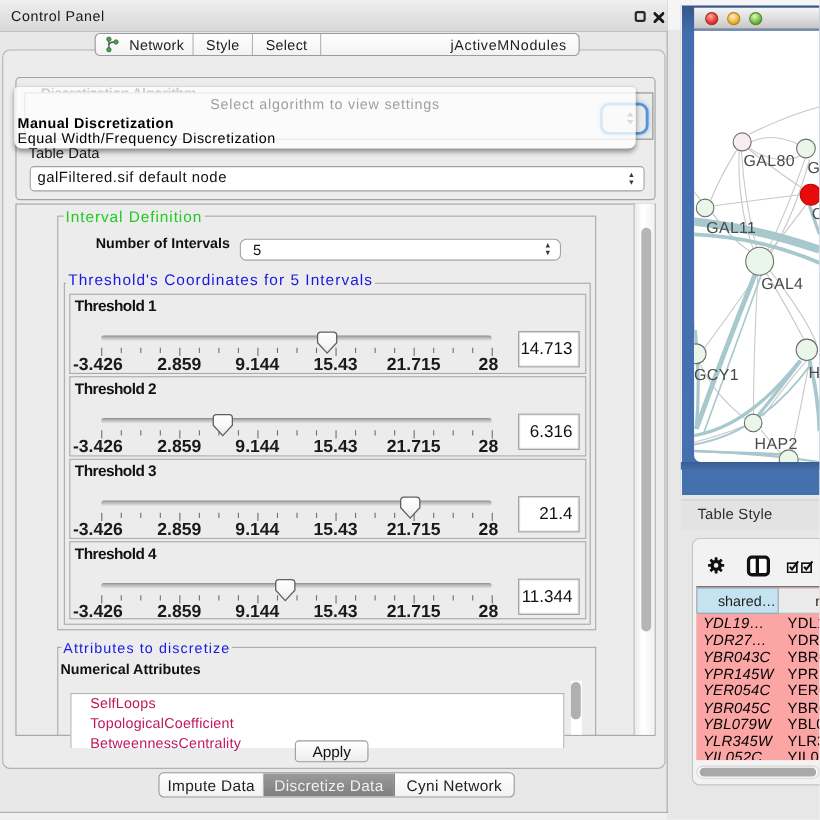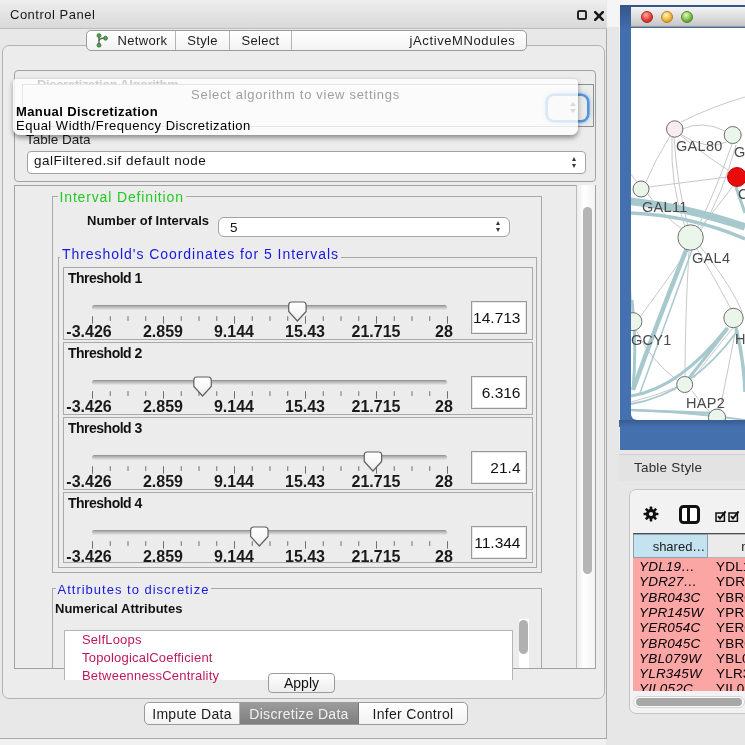--- a/index.html
+++ b/index.html
@@ -501,21 +501,21 @@
     </div>
 <div class="abs" id="alscroll">
       <div class="abs" id="althumb"></div>
     </div>
 
 <div class="abs" id="applyBtn">Apply</div>
 
 <div class="seg" id="botseg">
   <div class="s" style="width:95px;">Impute Data</div>
   <div class="s sel" style="width:119px;">Discretize Data</div>
-  <div class="s" style="width:108px;">Infer Control</div>
+  <div class="s" style="width:108px;">Cyni Network</div>
 </div>
 
 <div class="abs" id="popup">
   <div class="p1">Select algorithm to view settings</div>
   <div class="p2">Manual Discretization</div>
   <div class="p3">Equal Width/Frequency Discretization</div>
 </div>
 
 </div>
 

